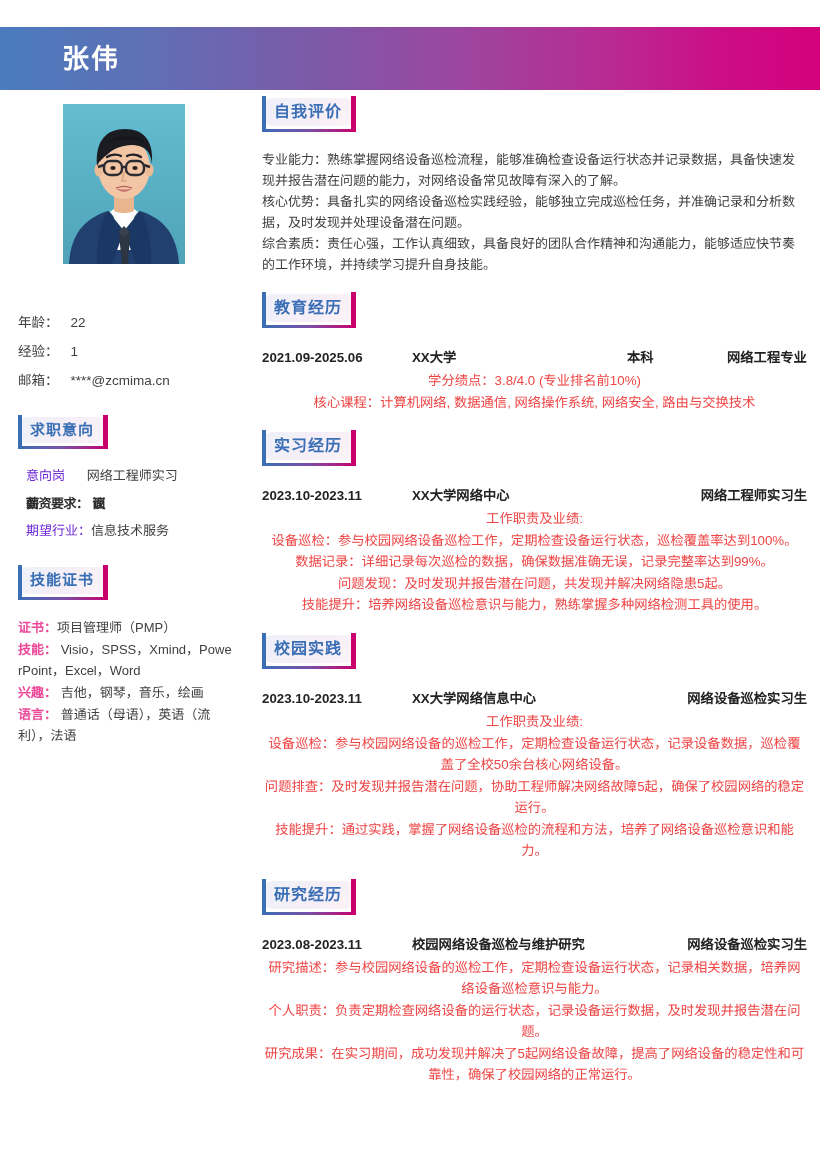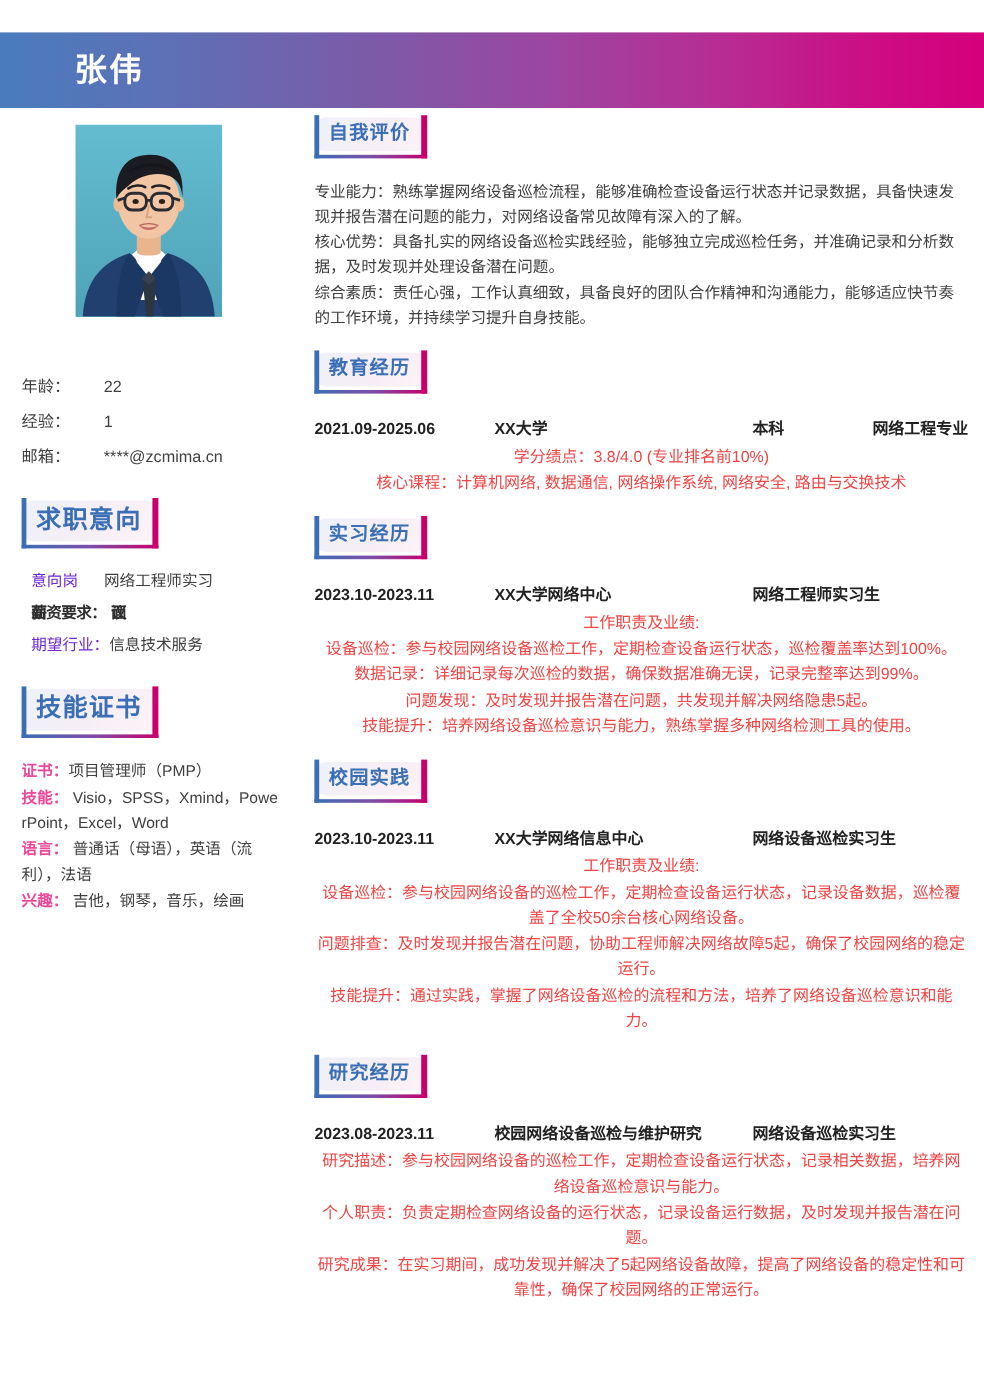--- a/index.html
+++ b/index.html
@@ -28,21 +28,21 @@
   .main{position:absolute;left:262px;top:96px;width:545px;}
 
   
   .photo-wrap{width:122px;height:160px;margin:8px auto 0 auto;position:relative;overflow:hidden;background:#5bb4c4;}
   .photo-wrap svg{display:block;width:122px;height:160px;}
 
   
   .info-list{margin:50px 0 0 0;padding:0 14px 0 18px;}
   .info-row{display:flex;align-items:baseline;margin-bottom:11px;font-size:13.5px;line-height:1.35;color:#3f3f3f;}
   .info-label{flex:0 0 auto;white-space:nowrap;color:#3f3f3f;}
-  .info-value{margin-left:28px;color:#3f3f3f;word-break:break-all;text-align:center;}
+  .info-value{margin-left:12px;color:#3f3f3f;word-break:break-all;text-align:center;}
 
   
   .badge{
     position:relative;display:inline-block;
     padding:4px 14px 4px 12px;
     margin:0 0 9px 0;
     background:linear-gradient(125deg,#eef1f9 0%,#f6eef6 55%,#fdf4f8 100%);
     border-radius:10px;
   }
   .badge .btext{
@@ -57,21 +57,21 @@
     content:"";position:absolute;right:0;top:-2px;bottom:-6px;width:5px;
     background:#c7006e;
   }
   .badge-underline{
     position:absolute;left:0;right:0;bottom:-6px;height:3px;
     background:linear-gradient(90deg,#3a6fb5 0%,#7b4fa8 50%,#c7006e 100%);
   }
   .badge-wrap{position:relative;display:inline-block;margin-bottom:14px;}
 
   .sidebar-section{padding:0 14px 0 18px;margin-top:26px;}
-  .sidebar-section .badge .btext{font-size:21px;}
+  .sidebar-section .badge .btext{font-size:15px;}
 
   
   .s-row{font-size:13px;line-height:1.55;margin-bottom:7px;color:#3f3f3f;}
   .s-row .k{color:#6d28d9;}
   .s-row .k.b{font-weight:bold;color:#2f2f2f;}
   .s-row .v{color:#3f3f3f;}
   .s-row.indent{padding-left:8px;}
   .s-row.garbled .k{font-weight:bold;letter-spacing:-0.5px;}
   .overlap{position:relative;display:inline-block;}
   .overlap > span:nth-child(2){position:absolute;left:0;top:0;}
@@ -85,21 +85,21 @@
   .para{font-size:13px;line-height:1.62;color:#3f3f3f;margin:0;}
   .entry-head{
     display:flex;align-items:baseline;
     font-size:13.3px;font-weight:bold;color:#222;
     margin:2px 0 4px 0;
   }
   .eh-date{flex:0 0 150px;}
   .eh-org{flex:0 0 215px;}
   .eh-degree{flex:0 0 100px;}
   .eh-major{flex:1 1 auto;text-align:left;}
-  .eh-role{flex:1 1 auto;}
+  .eh-role{flex:1 1 auto;text-align:right;}
   .sub-line{font-size:13.3px;line-height:1.62;color:#ef4444;text-align:center;}
 </style>
 </head>
 <body>
 
 <div class="page">
 
   <div class="header">
     <div class="header-name">张伟</div>
   </div>
@@ -203,24 +203,24 @@
           <span class="badge-underline"></span>
         </div>
       </div>
       <div class="skill-row">
         <span class="k">证书：</span><span>项目管理师（PMP）</span>
       </div>
       <div class="skill-row">
         <span class="k">技能：</span><span> Visio，SPSS，Xmind，PowerPoint，Excel，Word</span>
       </div>
       <div class="skill-row">
+        <span class="k">兴趣：</span><span> 吉他，钢琴，音乐，绘画</span>
+      </div>
+      <div class="skill-row">
         <span class="k">语言：</span><span> 普通话（母语），英语（流利），法语</span>
-      </div>
-      <div class="skill-row">
-        <span class="k">兴趣：</span><span> 吉他，钢琴，音乐，绘画</span>
       </div>
     </div>
   </div>
 
   <div class="main">
 
     <div class="section">
       <div class="badge-wrap">
         <div class="badge">
           <span class="btext">自我评价</span>

